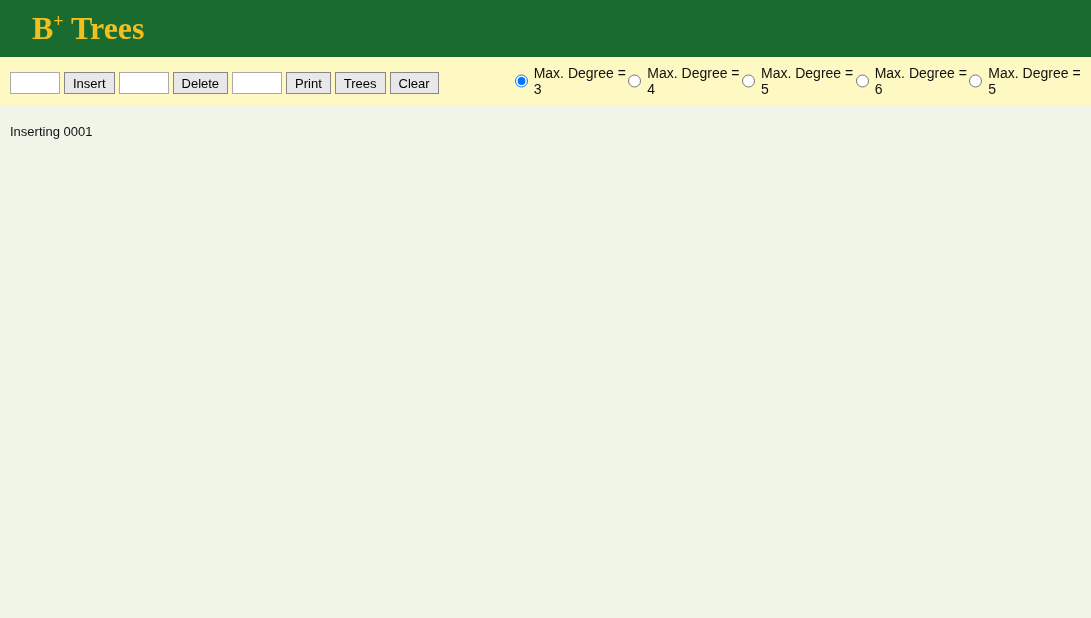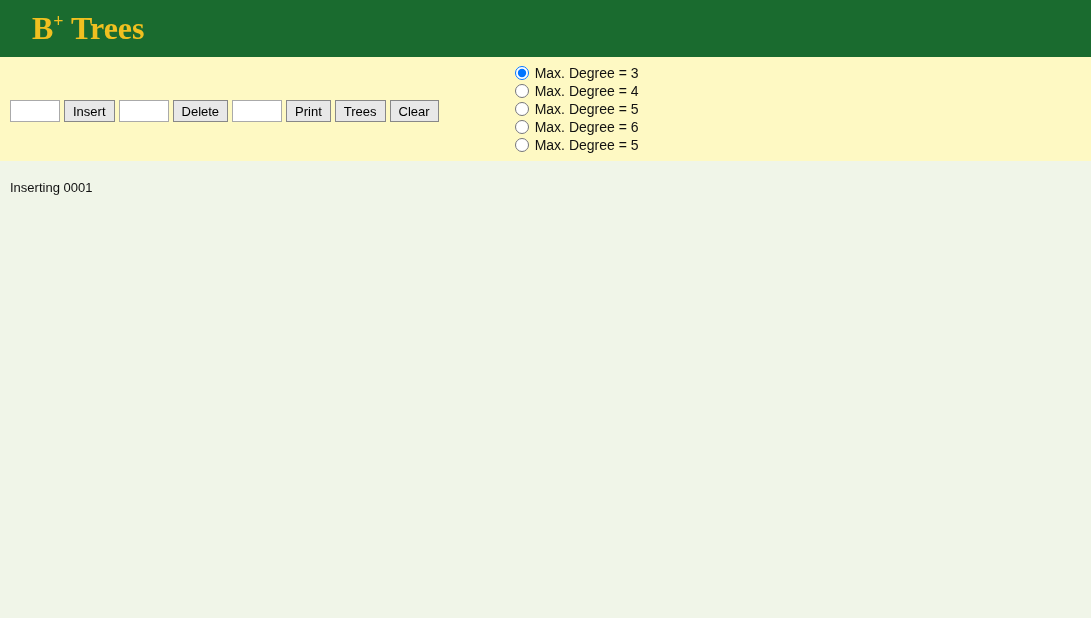--- a/index.html
+++ b/index.html
@@ -66,21 +66,20 @@
       border: 1px solid #888;
       background: #e8e8e8;
       cursor: pointer;
       font-size: 13px;
     }
 
     
     #radio-group {
       margin-left: 60px;
       display: flex;
-      flex-direction: column;
       gap: 2px;
     }
 
     .radio-item {
       display: flex;
       align-items: center;
       gap: 6px;
       font-size: 14px;
       color: #111;
       cursor: pointer;

